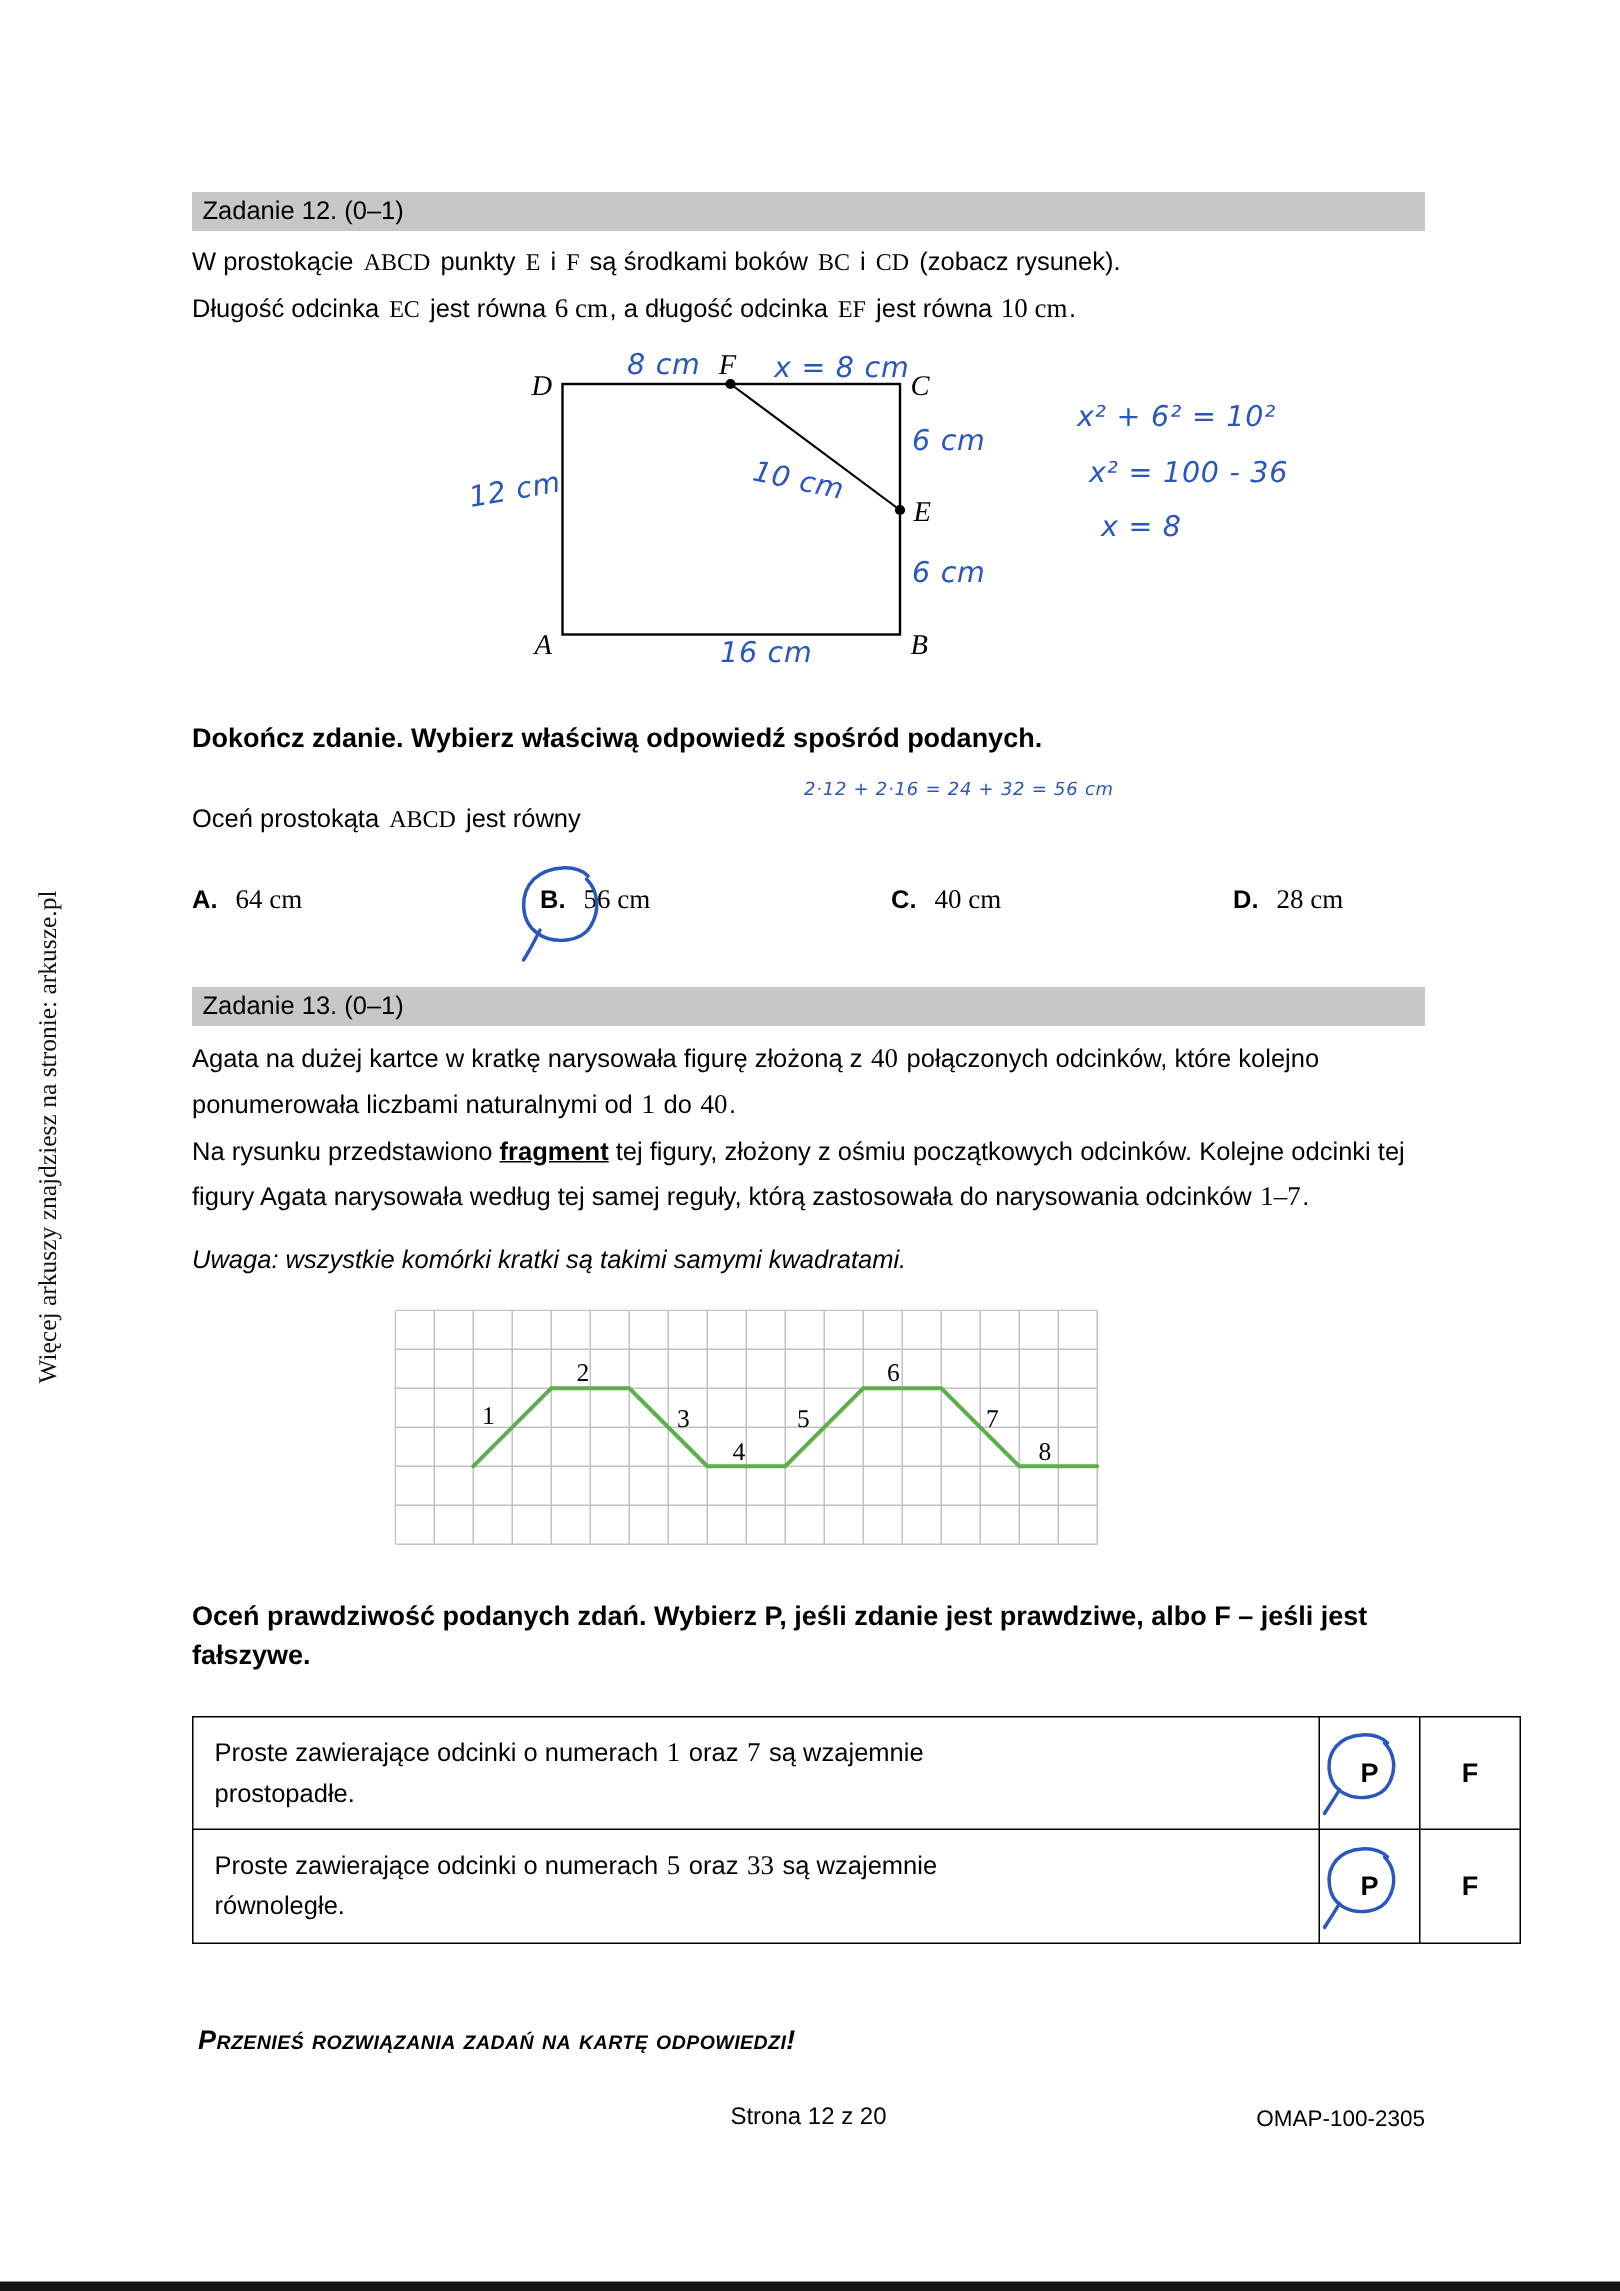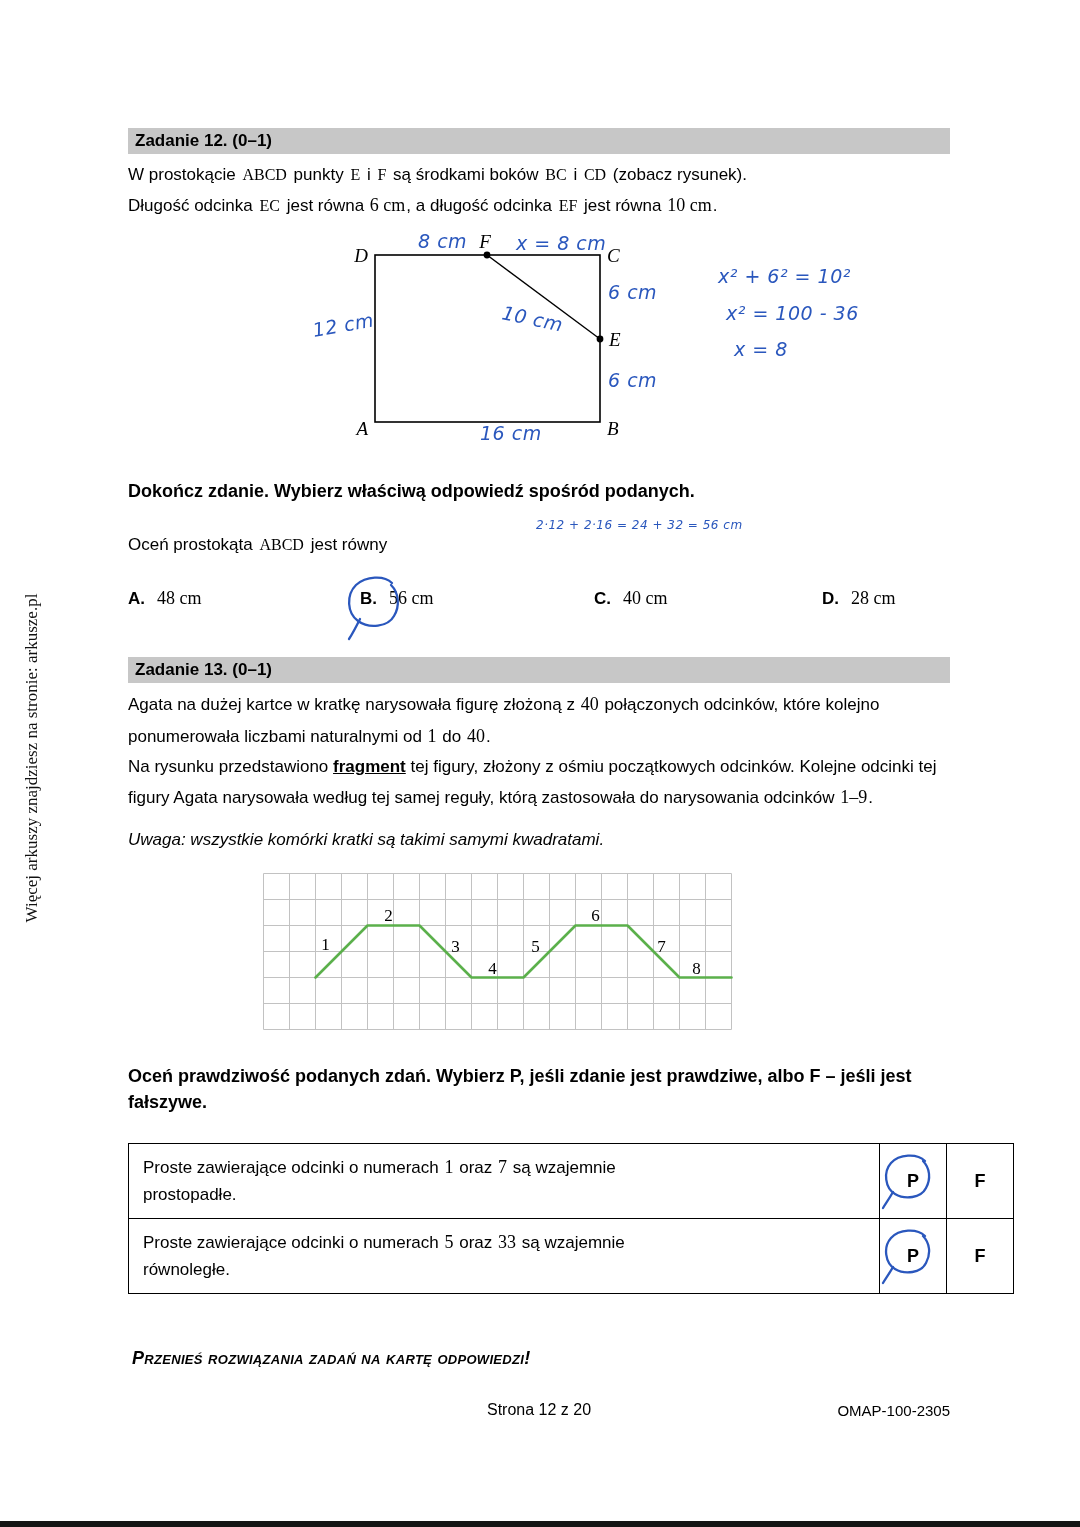--- a/index.html
+++ b/index.html
@@ -17,21 +17,21 @@
   .sidebar-note {
     position: absolute; left: -178px; top: 748px; width: 420px;
     text-align: center; transform: rotate(-90deg);
     font-family: "Liberation Serif", serif; font-size: 17px; color: #111;
   }
   .content { position: absolute; left: 128px; top: 0; width: 822px; }
   .top-gap { height: 128px; }
 
   .task-header {
     background: var(--header_bar);
-    font-weight: bold; font-size: 17px;
+    font-weight: normal; font-size: 17px;
     padding: 3px 7px;
   }
   .body-text { font-size: 17px; line-height: 1.75; margin: 6px 0 0 0; }
   .mvar { font-family: "Liberation Serif", serif; font-size: 16px; padding: 0 2px; margin-top: 45px; }
   .num  { font-family: "Liberation Serif", serif; font-size: 18px; padding: 0 1px; }
   .frag { font-weight: bold; text-decoration: underline; }
   .bold-line { font-weight: bold; font-size: 18px; line-height: 1.45; margin: 16px 0 0 0; }
   .note-italic { font-style: italic; font-size: 17px; line-height: 1.6; margin: 12px 0 0 0; }
 
   .fig12 { position: relative; height: 235px; margin: 6px 0 0 0; }
@@ -123,21 +123,21 @@
 
     <p class="bold-line">Dokończ zdanie. Wybierz właściwą odpowiedź spośród podanych.</p>
 
     <div class="stem-row">
       <p class="body-text"><span>Oceń prostokąta </span><span class="mvar">ABCD</span><span> jest równy</span></p>
       <div class="hand stem-hand">2·12 + 2·16 = 24 + 32 = 56 cm</div>
     </div>
 
     <div class="options">
       <div class="option">
-        <span class="opt-letter">A.</span><span class="opt-value">48 cm</span>
+        <span class="opt-letter">A.</span><span class="opt-value">64 cm</span>
       </div>
       <div class="option">
         <span class="circle-wrap">
           <svg class="opt-circle" viewBox="0 0 64 66">
             <path class="pen" d="M48 8 C40 0 22 1 12 10 C2 20 3 38 14 46 C25 54 44 52 50 41 C56 31 55 18 47 10"></path>
             <path class="pen" d="M16 44 C12 52 9 58 5 64"></path>
           </svg>
           <span class="opt-letter">B.</span></span><span class="opt-value">56 cm</span>
       </div>
       <div class="option">
@@ -149,21 +149,21 @@
     </div>
   </section>
 
   <section class="task13-section">
     <header class="task-header">
       <span>Zadanie 13. (0–1)</span>
     </header>
 
     <p class="body-text"><span>Agata na dużej kartce w kratkę narysowała figurę złożoną z </span><span class="num">40</span><span> połączonych odcinków, które kolejno ponumerowała liczbami naturalnymi od </span><span class="num">1</span><span> do </span><span class="num">40</span><span>.</span></p>
 
-    <p class="body-text" style="margin-top:0;"><span>Na rysunku przedstawiono </span><span class="frag">fragment</span><span> tej figury, złożony z ośmiu początkowych odcinków. Kolejne odcinki tej figury Agata narysowała według tej samej reguły, którą zastosowała do narysowania odcinków </span><span class="num">1–9</span><span>.</span></p>
+    <p class="body-text" style="margin-top:0;"><span>Na rysunku przedstawiono </span><span class="frag">fragment</span><span> tej figury, złożony z ośmiu początkowych odcinków. Kolejne odcinki tej figury Agata narysowała według tej samej reguły, którą zastosowała do narysowania odcinków </span><span class="num">1–7</span><span>.</span></p>
 
     <p class="note-italic">Uwaga: wszystkie komórki kratki są takimi samymi kwadratami.</p>
 
     <div class="grid-fig">
       <svg width="470" height="158" viewBox="-0.5 -0.5 470 158">
         <path class="gridline" d="M0 0V156M26 0V156M52 0V156M78 0V156M104 0V156M130 0V156M156 0V156M182 0V156M208 0V156M234 0V156M260 0V156M286 0V156M312 0V156M338 0V156M364 0V156M390 0V156M416 0V156M442 0V156M468 0V156"></path>
         <path class="gridline" d="M0 0H468M0 26H468M0 52H468M0 78H468M0 104H468M0 130H468M0 156H468"></path>
         <path class="zig" d="M52 104 L104 52 L156 52 L208 104 L260 104 L312 52 L364 52 L416 104 L468 104"></path>
         <text class="gnum" x="62" y="76">1</text>
         <text class="gnum" x="125" y="47">2</text>

